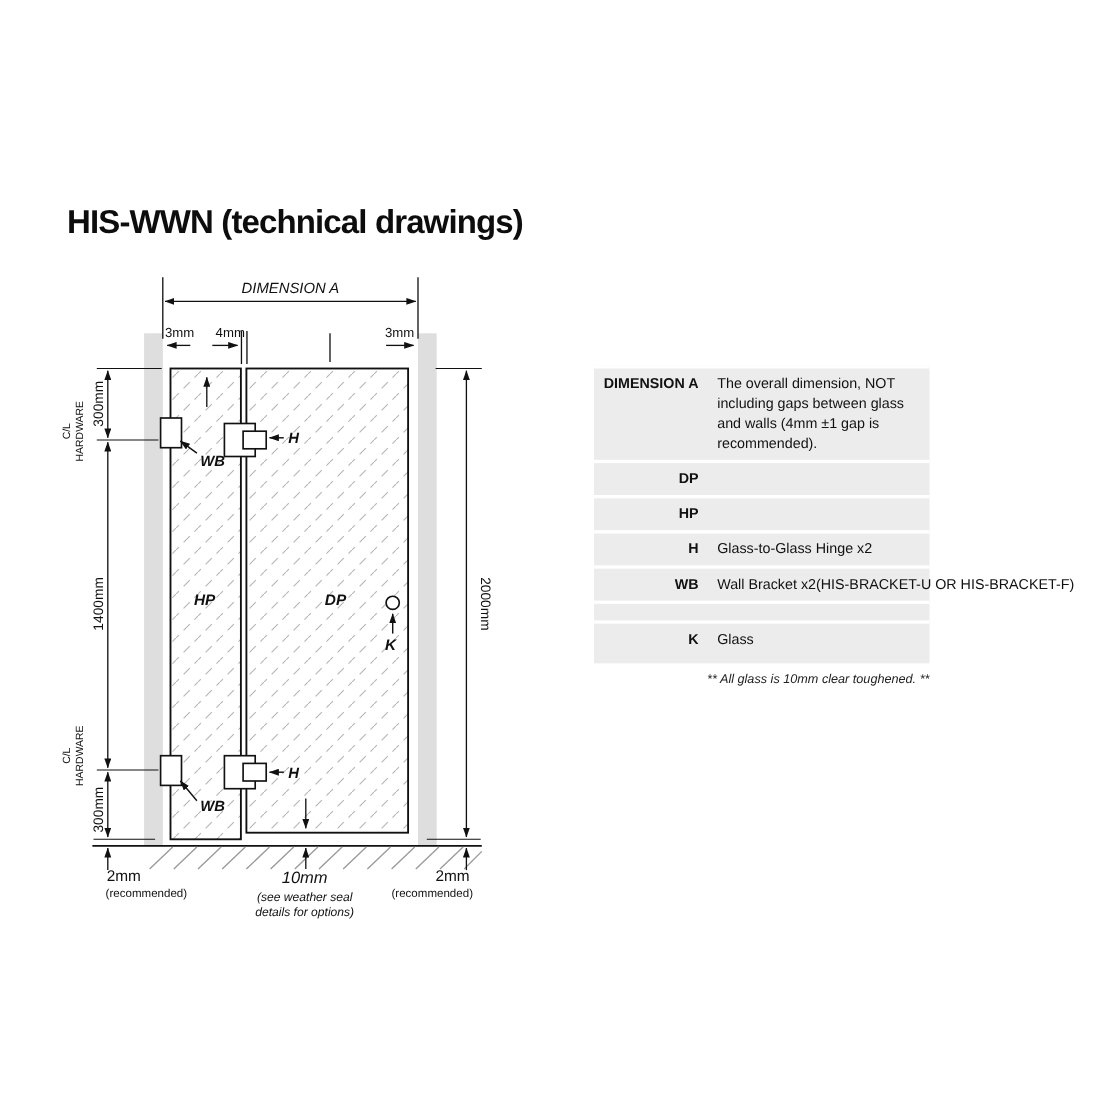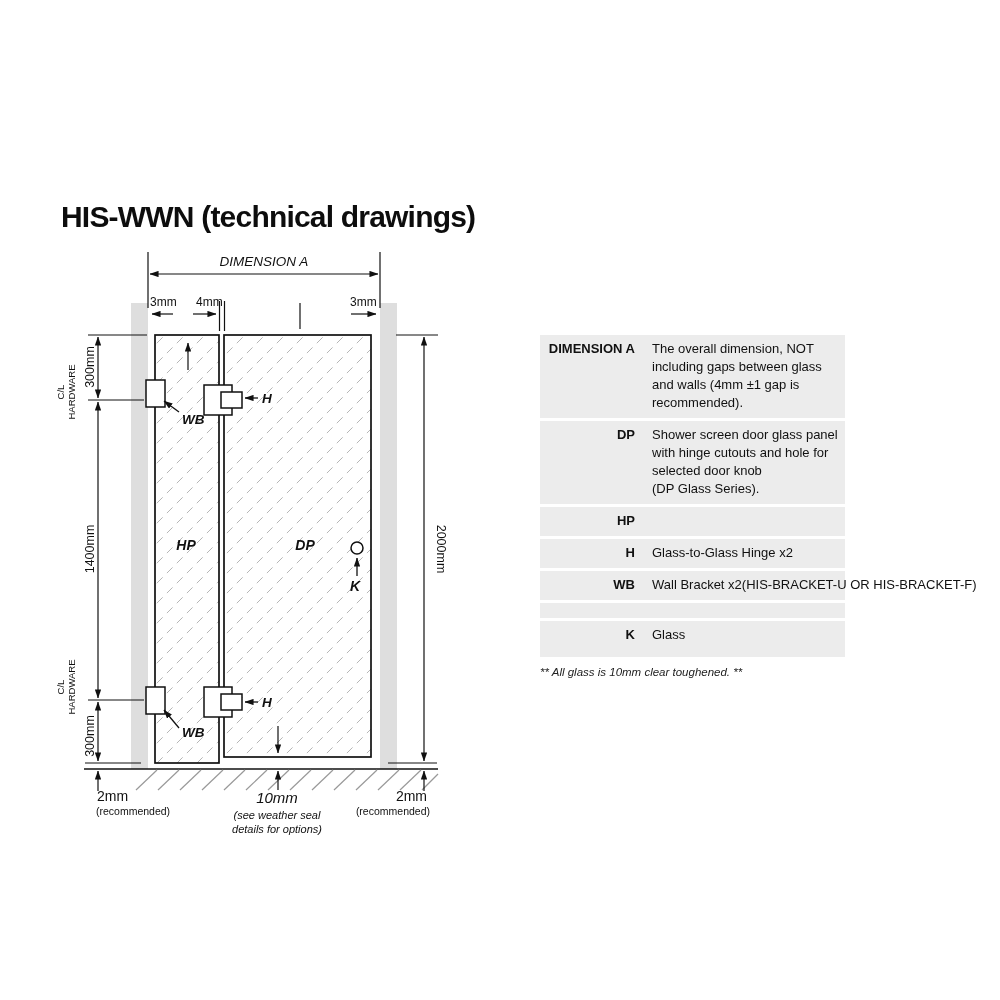--- a/index.html
+++ b/index.html
@@ -15,21 +15,20 @@
   }
   .page-title {
     position: absolute;
     left: 61px;
     top: 186px;
     font-size: 30px;
     font-weight: bold;
     letter-spacing: -0.8px;
     color: #0d0d0d;
     white-space: nowrap;
-    margin-top: 14px;
   }
   .drawing-svg {
     position: absolute;
     left: 40px;
     top: 240px;
     width: 440px;
     height: 610px;
   }
   
   .legend-wrap {
@@ -62,21 +61,21 @@
     margin-left: 17px;
     width: 188px;
     font-size: 13px;
     line-height: 18px;
     white-space: pre-line;
   }
   .legend-desc.nowrap { white-space: nowrap; width: auto; overflow: visible; }
   .legend-spacer { height: 18px; border-top: 3px solid #ffffff; }
   .legend-footnote {
     margin-top: 9px;
-    text-align: left;
+    text-align: right;
     font-style: italic;
     font-size: 11.5px;
     color: #222;
   }
   
   text { fill: #111; font-family: "Liberation Sans", "DejaVu Sans", sans-serif; }
   .t-dim  { font-size: 12px; }
   .t-dimr { font-size: 12.5px; }
   .t-cl   { font-size: 9.5px; }
   .t-ital { font-style: italic; }
@@ -244,24 +243,20 @@
 
       <div class="legend-row">
         <div class="legend-term">DIMENSION A</div>
         <div class="legend-desc">The overall dimension, NOT
 including gaps between glass
 and walls (4mm ±1 gap is
 recommended).</div>
       </div>
       <div class="legend-row">
         <div class="legend-term">DP</div>
-        <div class="legend-desc">Shower screen door glass panel
-with hinge cutouts and hole for
-selected door knob
-(DP Glass Series).</div>
       </div>
       <div class="legend-row">
         <div class="legend-term">HP</div>
       </div>
       <div class="legend-row">
         <div class="legend-term">H</div>
         <div class="legend-desc">Glass-to-Glass Hinge x2</div>
       </div>
       <div class="legend-row">
         <div class="legend-term">WB</div>

